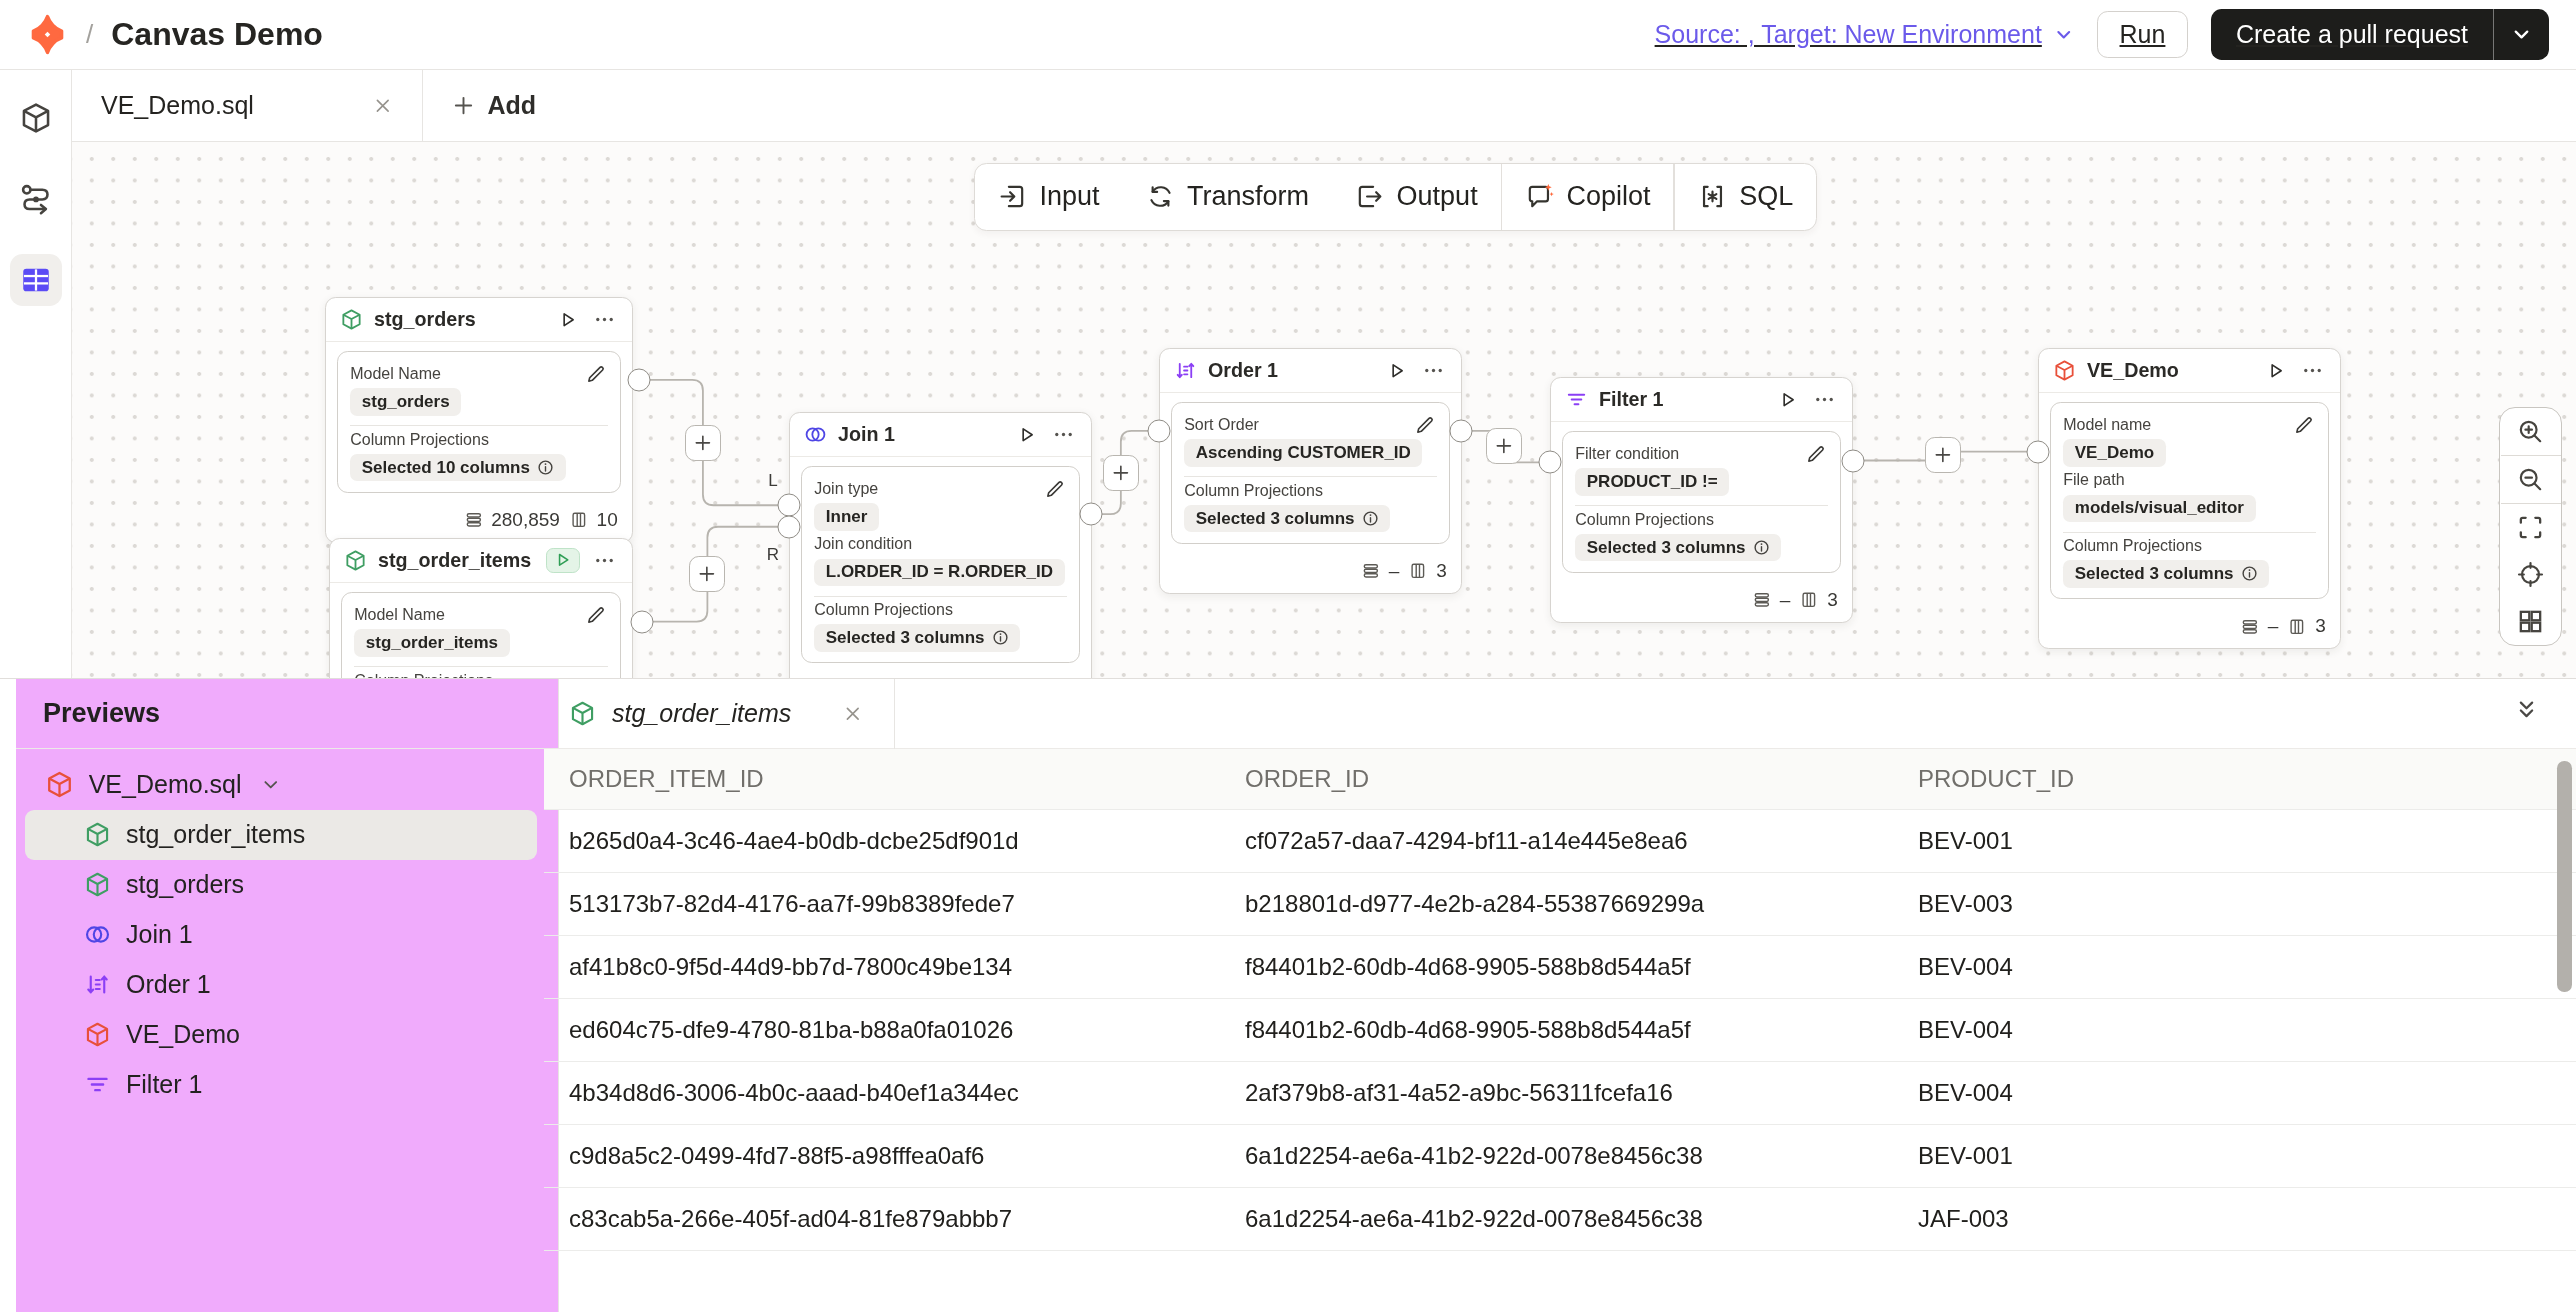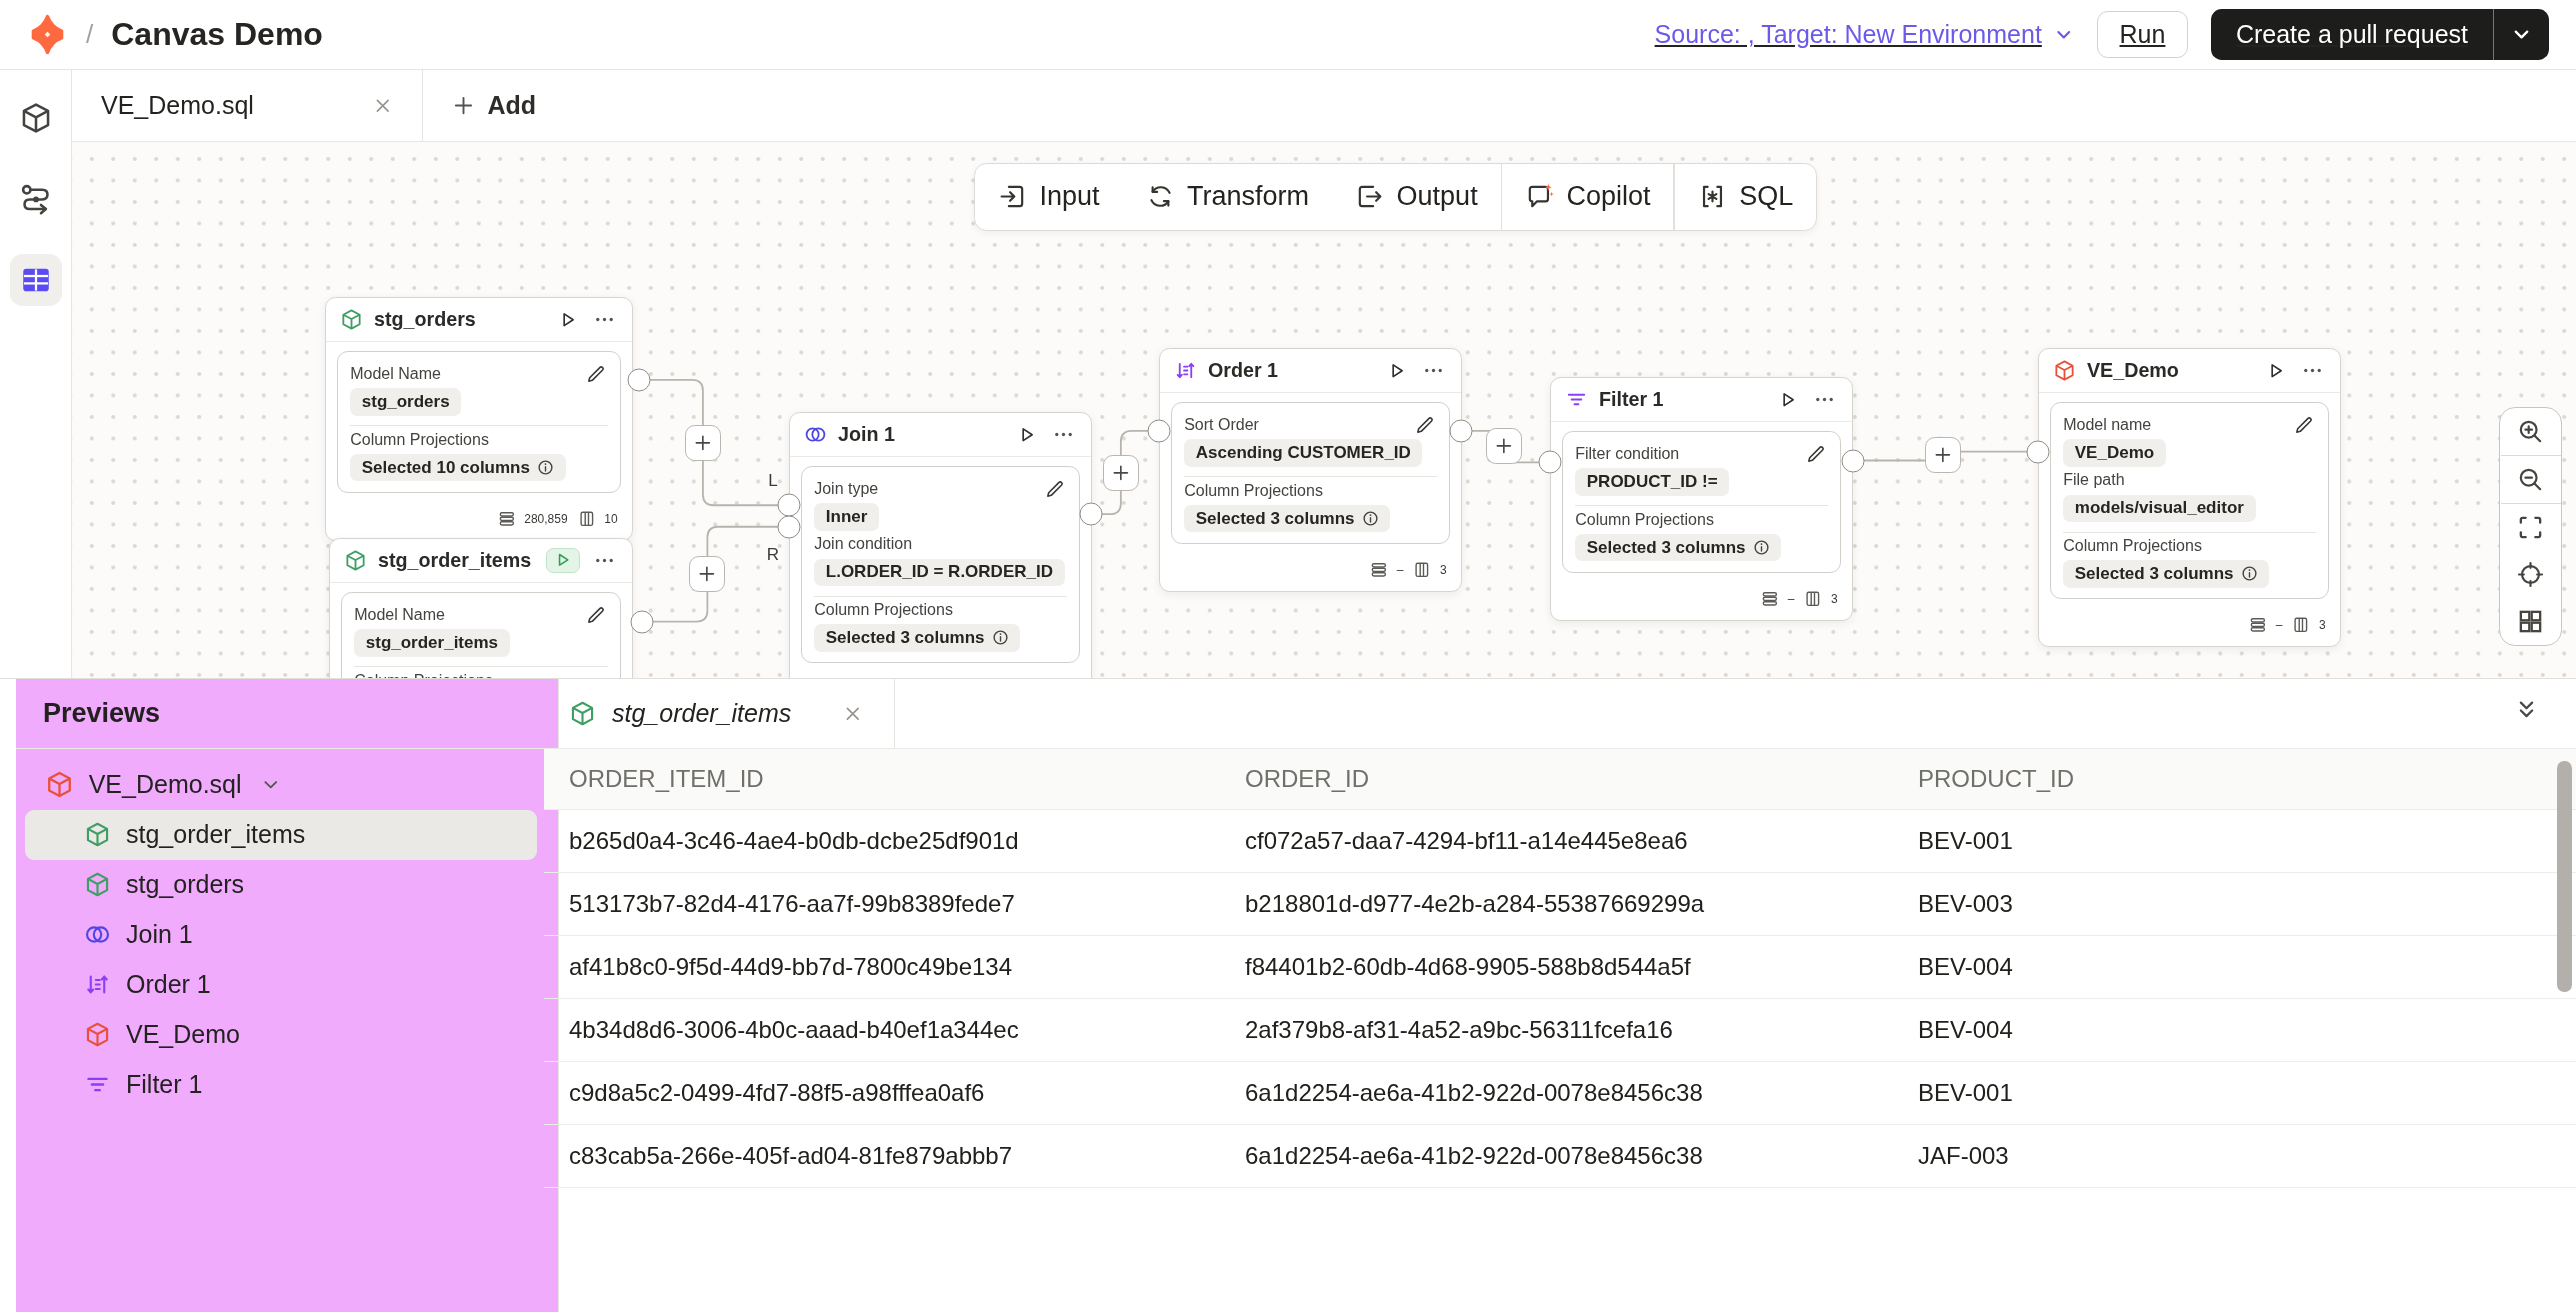--- a/index.html
+++ b/index.html
@@ -57,21 +57,21 @@
   .node-play { color:#2e2d2a; display:flex; padding:1.8px; cursor:pointer;}
   .node-play.green { background:#e4f4e7; border:1.3px solid #bfe3c8; border-radius:7.2px; padding:1.8px 6.3px; color:#2f9e55; }
   .node-dots { color:#55534f; display:flex; padding:1.8px; cursor:pointer;}
   .node-card { margin:9px 10.7px; border:1.3px solid #d2cfca; border-radius:10.7px; padding:9px 12.5px 10.7px; position:relative; }
   .f-label { font-size:16px; color:#45433f; margin:4.5px 0 5.4px; }
   .pill { display:inline-flex; align-items:center; gap:7.2px; background:#f1efec; border-radius:7.2px;
     padding:3.6px 11.6px; font-size:17px; font-weight:600; color:#262522; white-space:nowrap; cursor:pointer;}
   .pill .info { color:#45433f; display:flex; }
   .card-div { height:0.9px; background:#e7e5e1; margin:9.8px 0 3.6px; }
   .pencil { position:absolute; top:10.7px; right:12.5px; color:#3a3936; cursor:pointer;}
-  .node-foot { display:flex; align-items:flex-start; gap:9px; padding:7.2px 14.3px 10.7px; font-size:12px; color:#3a3936; justify-content:flex-end; }
+  .node-foot { display:flex; align-items:flex-start; gap:9px; padding:7.2px 14.3px 10.7px; font-size:19px; color:#3a3936; justify-content:flex-end; }
   .node-foot .grp { display:flex; align-items:center; gap:8px; }
   .node-foot.split { justify-content:space-between; }
   .ficon { color:#5c5a55; display:flex; }
 
   .port { position:absolute; width:23px; height:23px; border-radius:50%; background:#fff;
     border:1.8px solid #8f8c86; transform:translate(-50%,-50%); z-index:3; cursor:pointer;}
   .plusbtn { position:absolute; width:36px; height:36px; border-radius:9.8px; background:#fff;
     border:1.3px solid #b9b6b0; transform:translate(-50%,-50%); display:flex; align-items:center;
     justify-content:center; color:#4a4845; z-index:3; cursor:pointer;}
   .portlabel { position:absolute; font-size:17px; color:#3c3b38; transform:translate(-50%,-50%); z-index:3;}
@@ -832,20 +832,25 @@
               <td>513173b7-82d4-4176-aa7f-99b8389fede7</td>
               <td>b218801d-d977-4e2b-a284-55387669299a</td>
               <td>BEV-003</td>
             </tr>
           <tr>
               <td>af41b8c0-9f5d-44d9-bb7d-7800c49be134</td>
               <td>f84401b2-60db-4d68-9905-588b8d544a5f</td>
               <td>BEV-004</td>
             </tr>
           <tr>
+              <td>ed604c75-dfe9-4780-81ba-b88a0fa01026</td>
+              <td>f84401b2-60db-4d68-9905-588b8d544a5f</td>
+              <td>BEV-004</td>
+            </tr>
+          <tr>
               <td>4b34d8d6-3006-4b0c-aaad-b40ef1a344ec</td>
               <td>2af379b8-af31-4a52-a9bc-56311fcefa16</td>
               <td>BEV-004</td>
             </tr>
           <tr>
               <td>c9d8a5c2-0499-4fd7-88f5-a98fffea0af6</td>
               <td>6a1d2254-ae6a-41b2-922d-0078e8456c38</td>
               <td>BEV-001</td>
             </tr>
           <tr>

